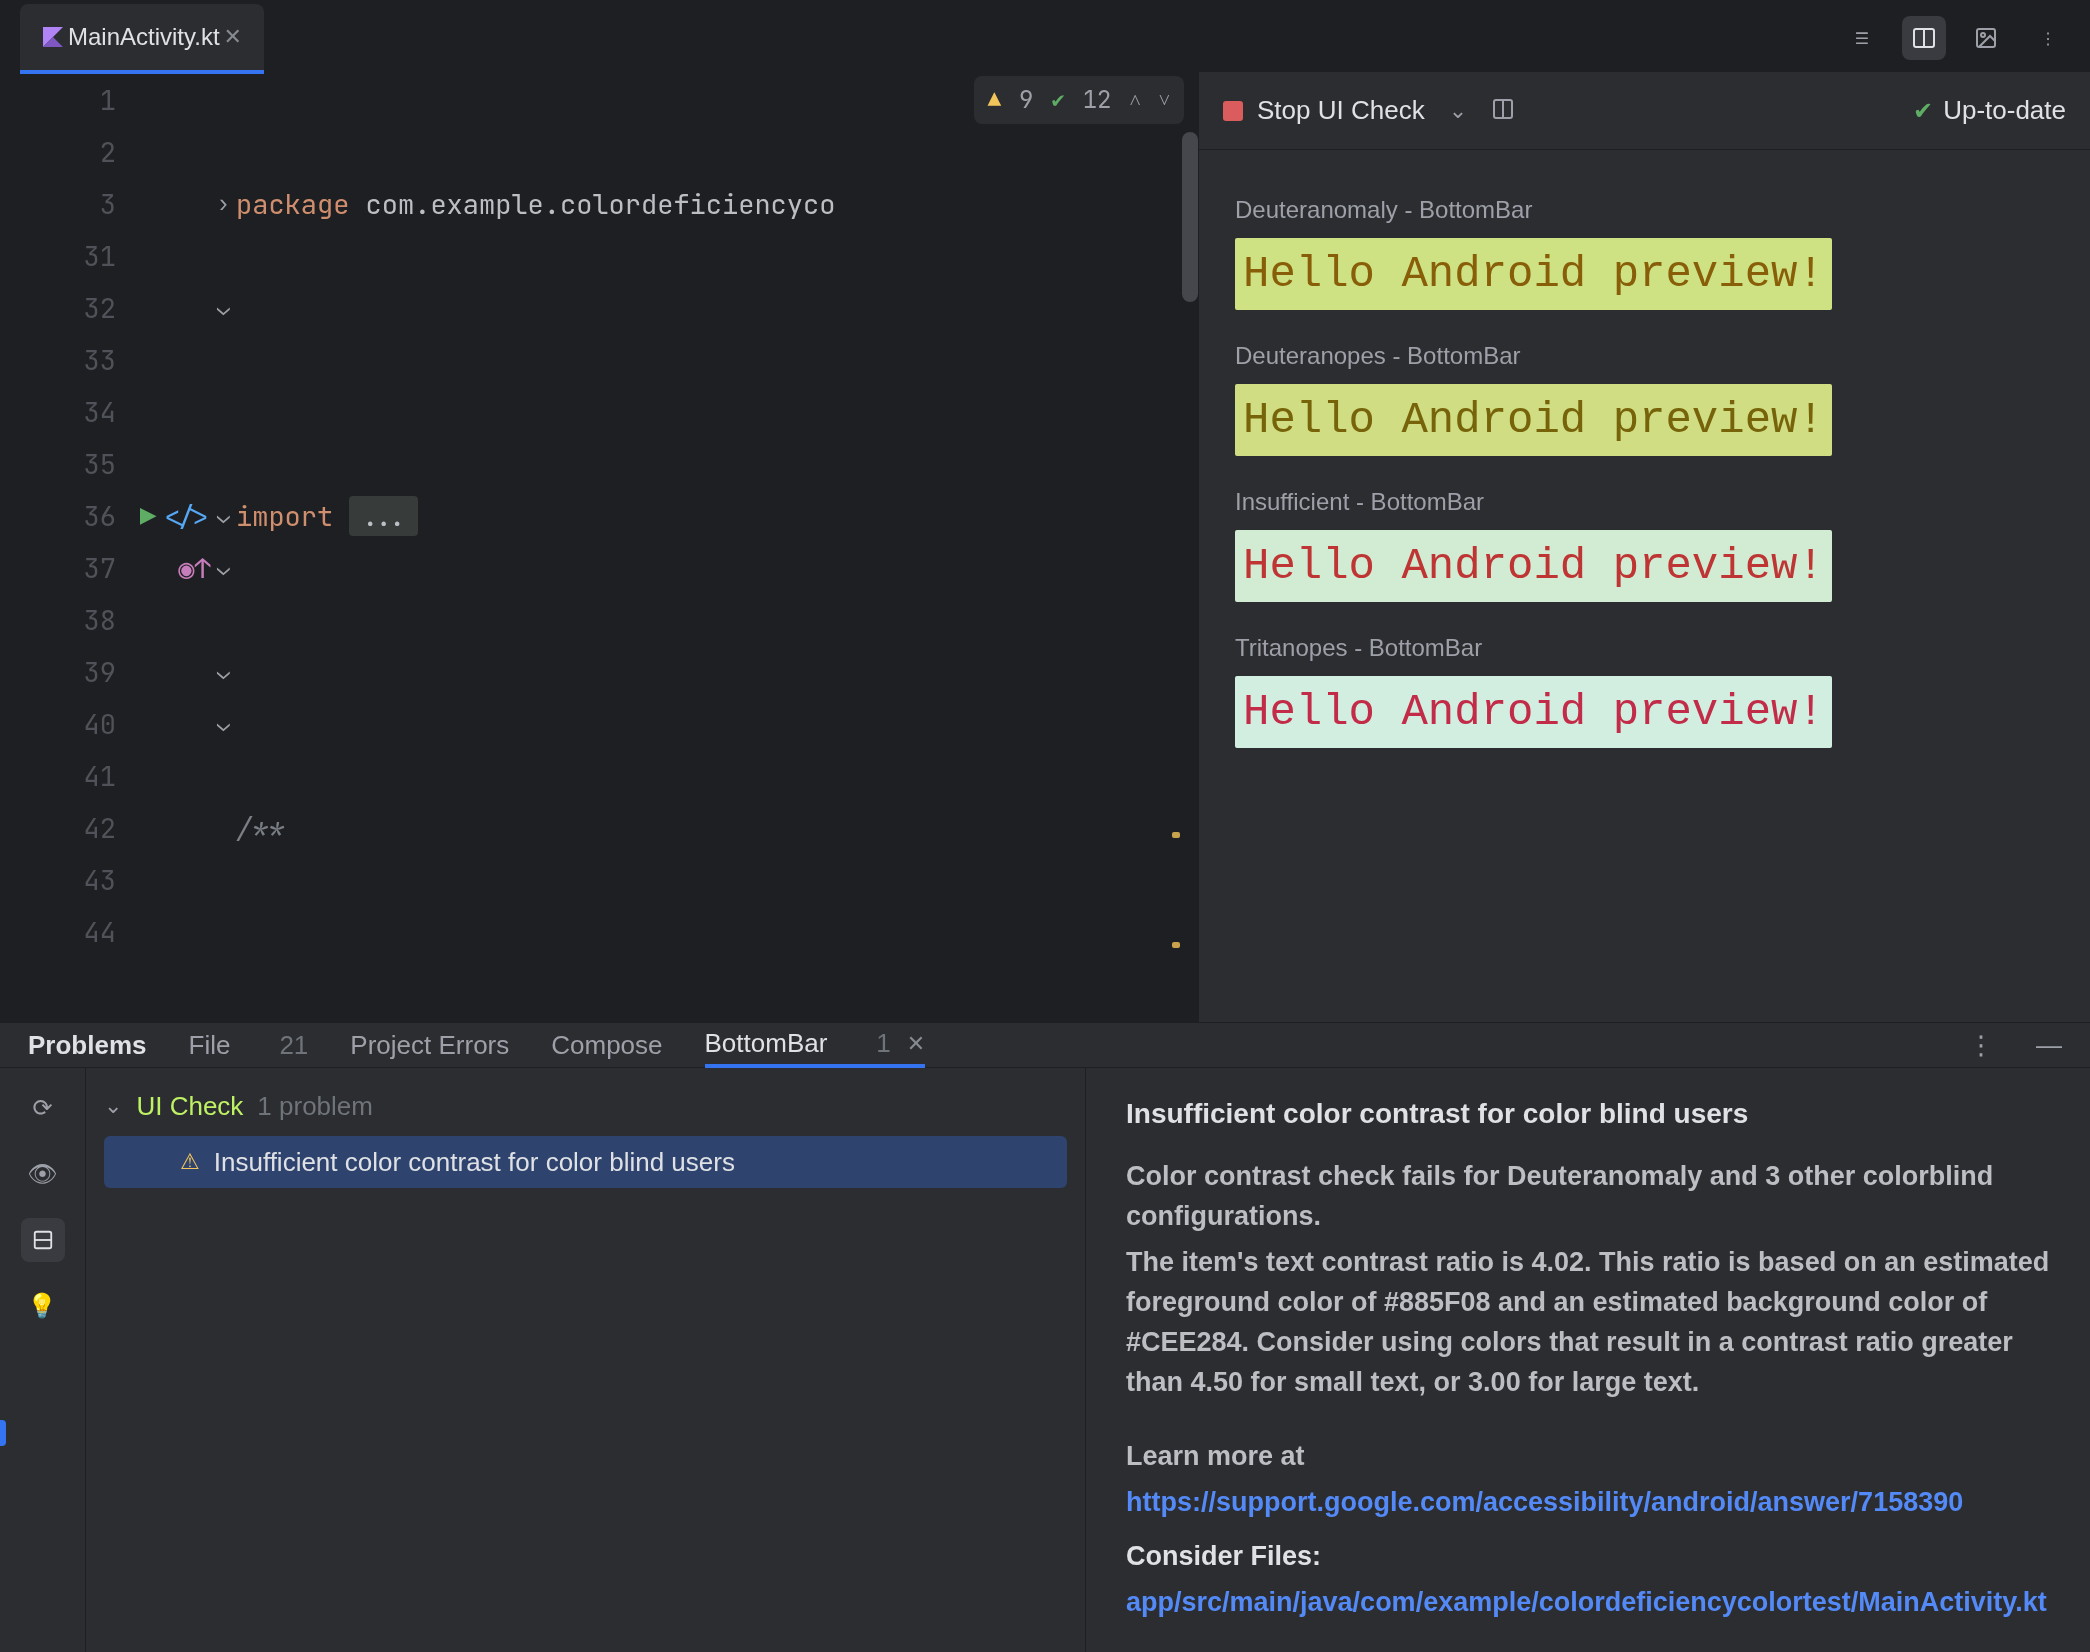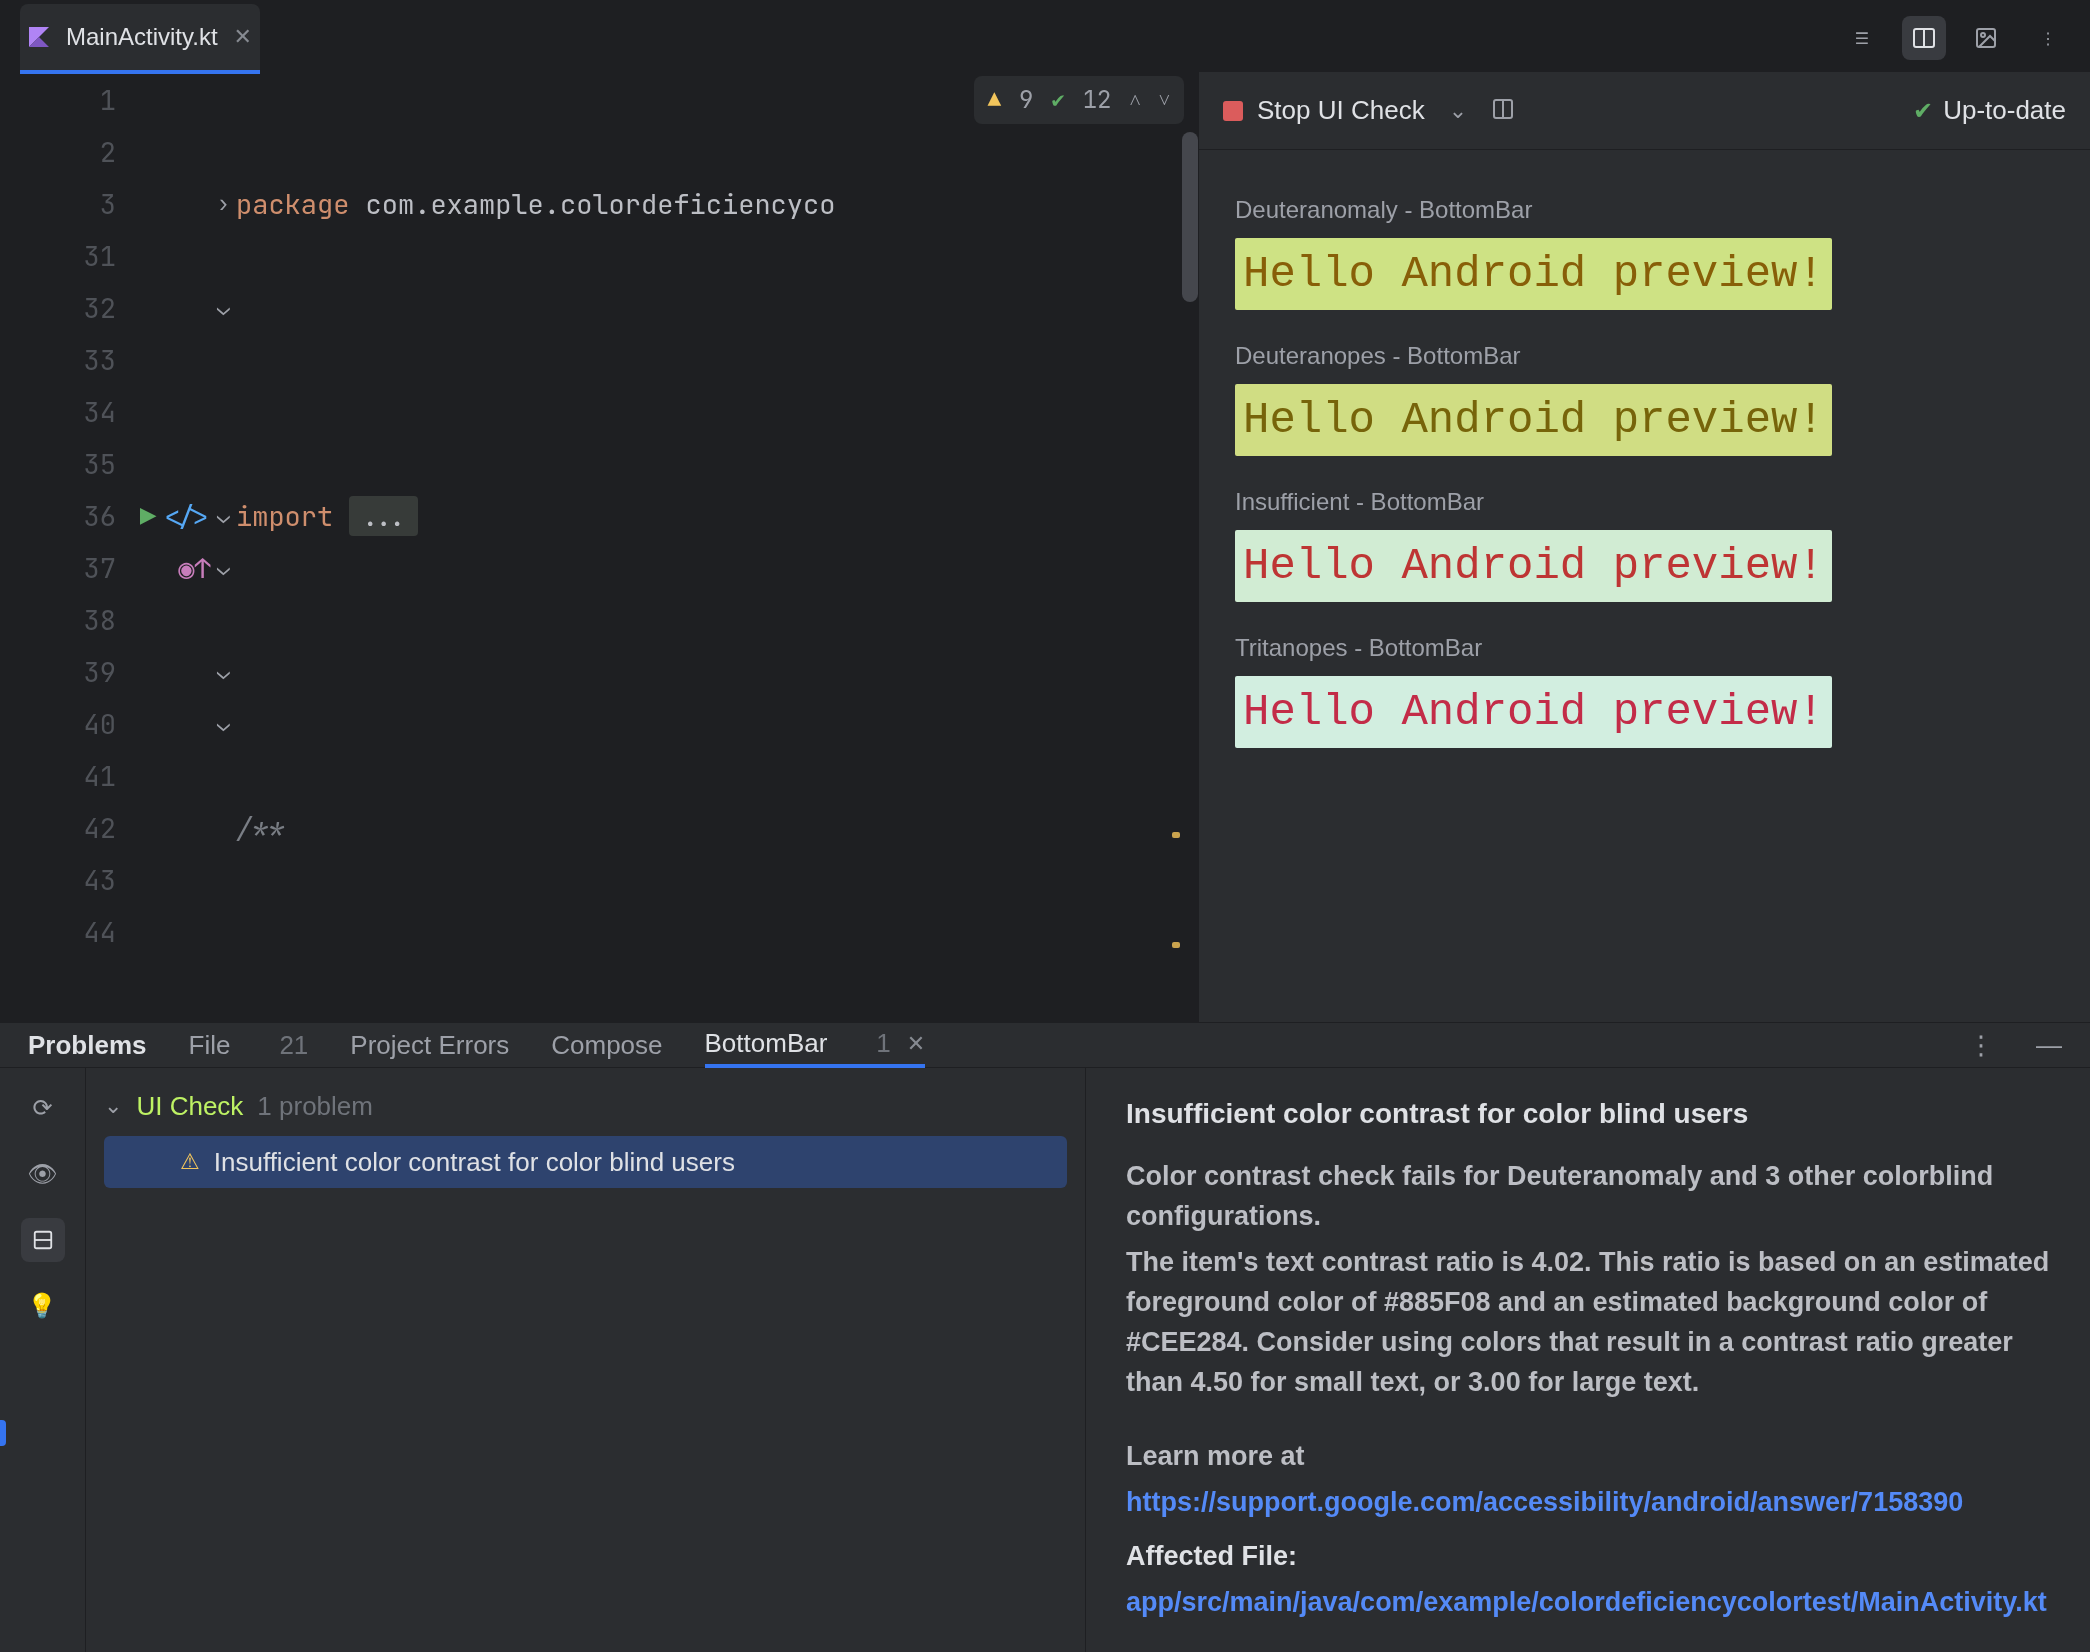--- a/index.html
+++ b/index.html
@@ -16,22 +16,22 @@
   .tabbar {
     height: 72px;
     display: flex;
     align-items: stretch;
     background: #1e1f22;
     padding: 4px 8px 0 20px;
   }
   .file-tab {
     display: flex;
     align-items: center;
-    gap: 16px;
-    padding: 0 8px;
+    gap: 4px;
+    padding: 0 22px;
     background: #2b2d30;
     border-radius: 8px 8px 0 0;
     border-bottom: 4px solid #3574f0;
     height: 70px;
     font-size: 24px;
     color: #dfe1e5;
   }
   .file-tab .kt-icon {
     width: 22px; height: 22px;
     color: #b084f5;
@@ -493,19 +493,19 @@
       </div>
     </div>
 
     <div class="pdetail">
       <h3>Insufficient color contrast for color blind users</h3>
       <p>Color contrast check fails for Deuteranomaly and 3 other colorblind configurations.</p>
       <p>The item's text contrast ratio is 4.02. This ratio is based on an estimated foreground color of #885F08 and an estimated background color of #CEE284. Consider using colors that result in a contrast ratio greater than 4.50 for small text, or 3.00 for large text.</p>
       <div class="gap"></div>
       <p>Learn more at</p>
       <p><a href="#">https://support.google.com/accessibility/android/answer/7158390</a></p>
-      <p class="aff">Affected File:</p>
+      <p class="aff">Consider Files:</p>
       <p><a href="#">app/src/main/java/com/example/colordeficiencycolortest/MainActivity.kt</a></p>
     </div>
   </div>
 </div>
 
 <div class="left-dot"></div>
 
 </body></html>

